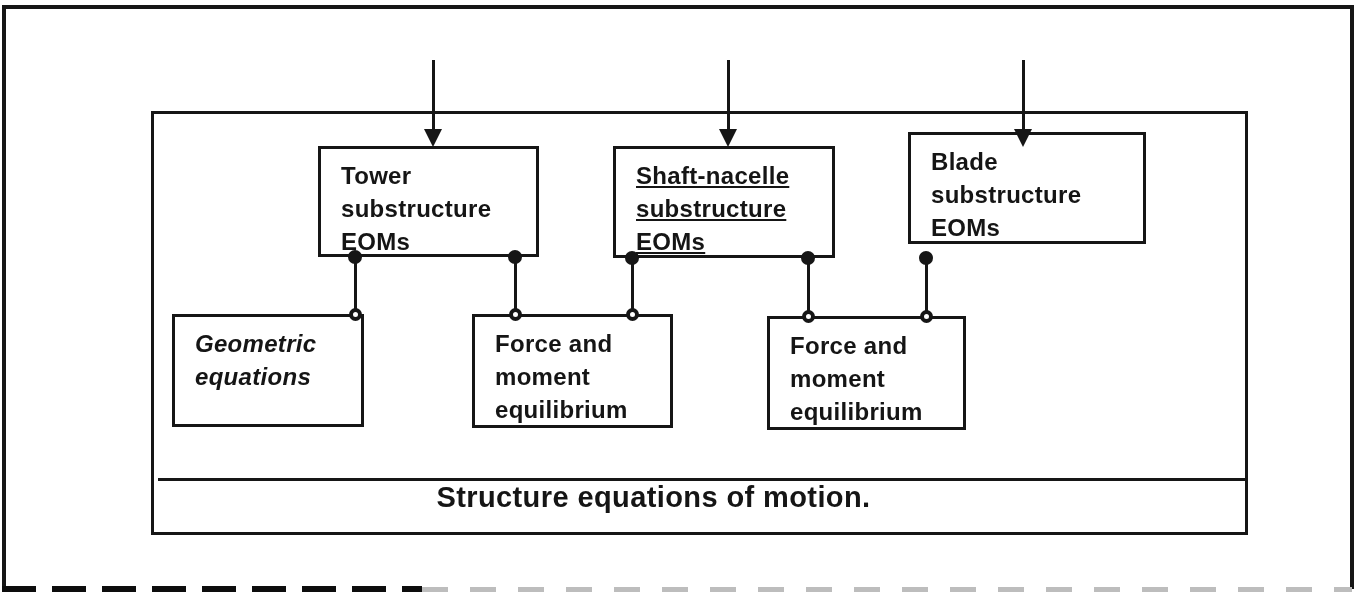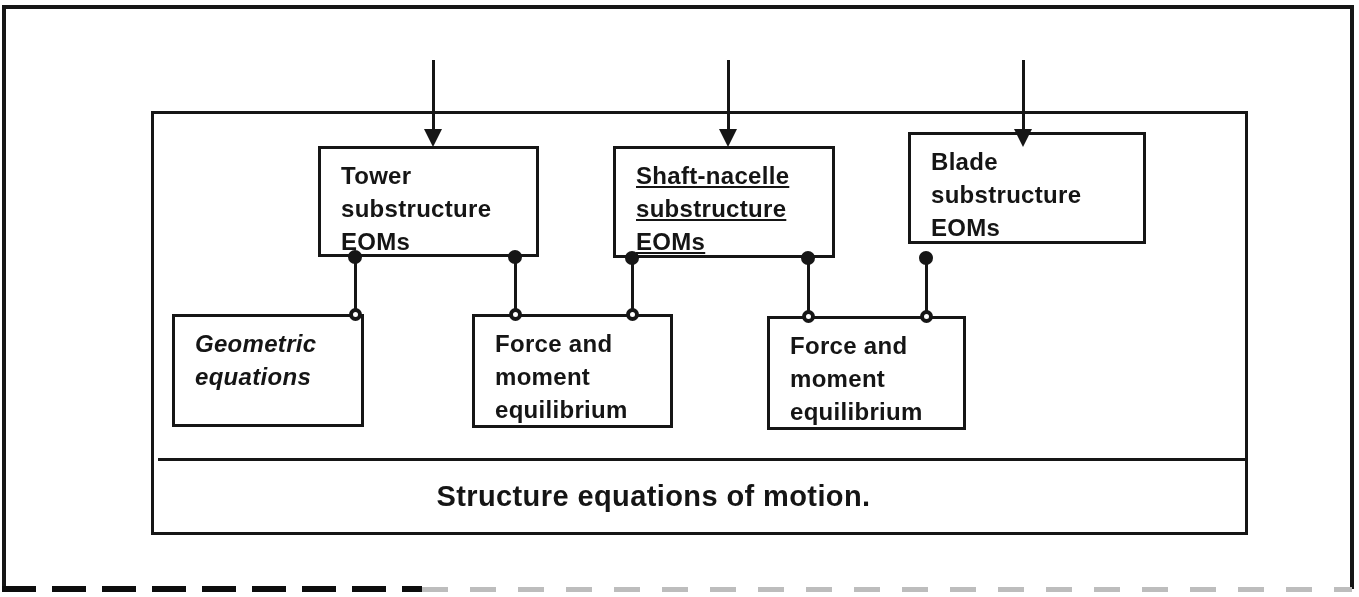--- a/index.html
+++ b/index.html
@@ -43,24 +43,23 @@
   .inner {
     position: absolute;
     left: 151px; top: 111px;
     width: 1097px; height: 424px;
     border: 3px solid #161616;
     background: transparent;
   }
   .caption-bar {
     position: absolute;
     left: 4px; right: 0; bottom: 0;
-    height: 74px;
+    height: 54px;
     border-top: 3px solid #161616;
     display: flex;
-    align-items: center;
     justify-content: center;
     background: #ffffff;
   }
   .caption-bar span {
     font-size: 29px;
     font-weight: 700;
     letter-spacing: 0.4px;
     transform: translateX(-48px);
     white-space: nowrap;
   }

